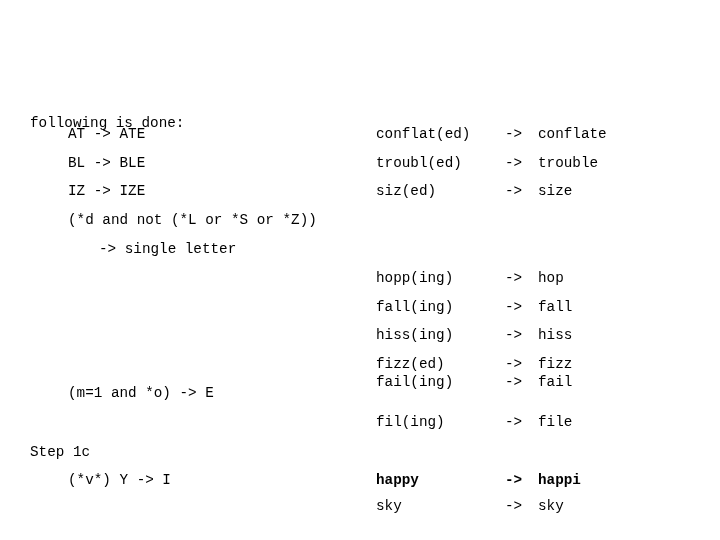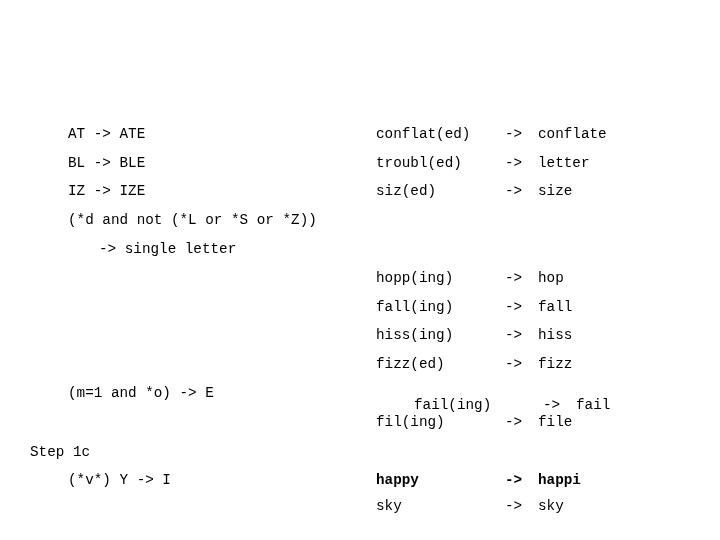--- a/index.html
+++ b/index.html
@@ -64,39 +64,40 @@
     display: inline-block;
   }
 </style>
 </head>
 <body>
 
 <div class="slide">
 
 
   <div class="intro">
+    <div>following is done:</div>
   </div>
 
   <div id="left-rule-list">
       <div class="row left-col" style="top: 126px;">AT -&gt; ATE</div>
       <div class="row left-col" style="top: 155px;">BL -&gt; BLE</div>
       <div class="row left-col" style="top: 183px;">IZ -&gt; IZE</div>
       <div class="row left-col" style="top: 212px; text-align: center;">(*d and not (*L or *S or *Z))</div>
       <div class="row left-indent" style="top: 241px;">-&gt; single letter</div>
       <div class="row left-col" style="top: 385px;">(m=1 and *o) -&gt; E</div>
       <div class="row left-flush" style="top: 444px;">Step 1c</div>
       <div class="row left-col" style="top: 472px;">(*v*) Y -&gt; I</div>
     </div>
   <div id="right-rule-list">
       <div class="row right-col" style="top: 126px;"><span class="rcell-pattern">conflat(ed)</span><span class="rcell-arrow">-&gt;</span><span class="rcell-result">conflate</span></div>
-      <div class="row right-col" style="top: 155px;"><span class="rcell-pattern">troubl(ed)</span><span class="rcell-arrow">-&gt;</span><span class="rcell-result">letter</span></div>
+      <div class="row right-col" style="top: 155px;"><span class="rcell-pattern">troubl(ed)</span><span class="rcell-arrow">-&gt;</span><span class="rcell-result">trouble</span></div>
       <div class="row right-col" style="top: 183px;"><span class="rcell-pattern">siz(ed)</span><span class="rcell-arrow">-&gt;</span><span class="rcell-result">size</span></div>
       <div class="row right-col" style="top: 270px;"><span class="rcell-pattern">hopp(ing)</span><span class="rcell-arrow">-&gt;</span><span class="rcell-result">hop</span></div>
       <div class="row right-col" style="top: 299px;"><span class="rcell-pattern">fall(ing)</span><span class="rcell-arrow">-&gt;</span><span class="rcell-result">fall</span></div>
       <div class="row right-col" style="top: 327px;"><span class="rcell-pattern">hiss(ing)</span><span class="rcell-arrow">-&gt;</span><span class="rcell-result">hiss</span></div>
       <div class="row right-col" style="top: 356px;"><span class="rcell-pattern">fizz(ed)</span><span class="rcell-arrow">-&gt;</span><span class="rcell-result">fizz</span></div>
-      <div class="row right-col" style="top: 397px; margin-left: 38px;"><span class="rcell-pattern">fail(ing)</span><span class="rcell-arrow">-&gt;</span><span class="rcell-result">fail</span></div>
+      <div class="row right-col" style="top: 374px;"><span class="rcell-pattern">fail(ing)</span><span class="rcell-arrow">-&gt;</span><span class="rcell-result">fail</span></div>
       <div class="row right-col" style="top: 414px;"><span class="rcell-pattern">fil(ing)</span><span class="rcell-arrow">-&gt;</span><span class="rcell-result">file</span></div>
       <div class="row right-col" style="top: 472px; font-weight: bold;"><span class="rcell-pattern">happy</span><span class="rcell-arrow">-&gt;</span><span class="rcell-result">happi</span></div>
       <div class="row right-col" style="top: 482px; margin-top: 16px;"><span class="rcell-pattern">sky</span><span class="rcell-arrow">-&gt;</span><span class="rcell-result">sky</span></div>
     </div>
 
 </div>
 
 </body></html>

